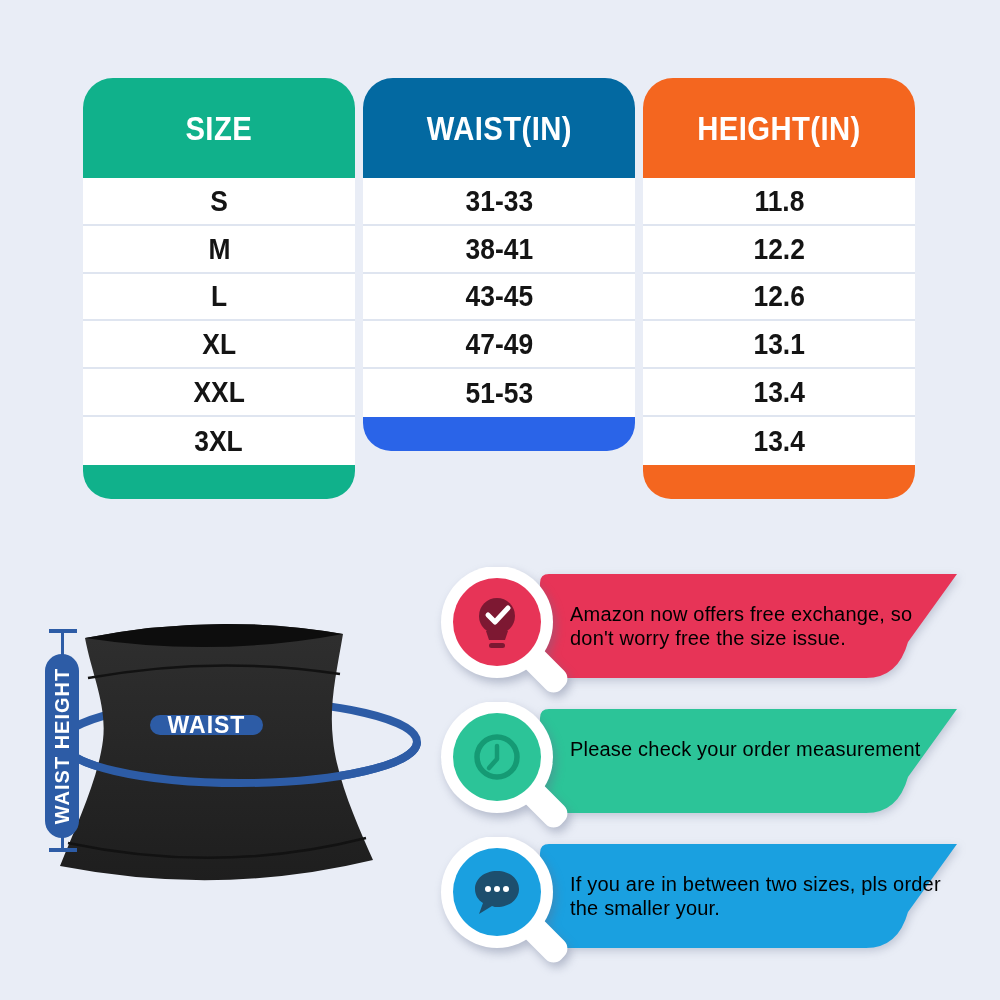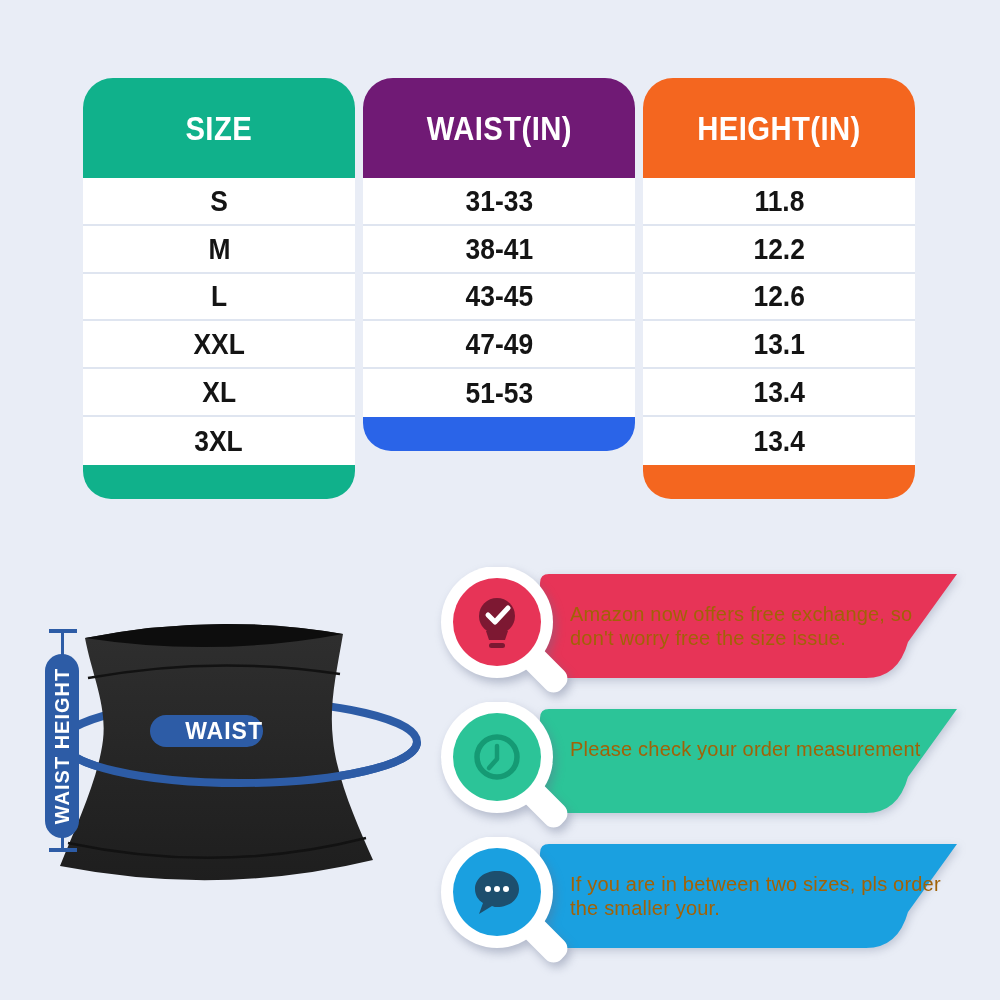--- a/index.html
+++ b/index.html
@@ -37,30 +37,30 @@
   .vpill{
     left:45px;top:654px;width:34px;height:184px;border-radius:17px;
     background:#2d5ca6;
   }
   .vpill span{
     position:absolute;left:50%;top:50%;
     transform:translate(-50%,-50%) rotate(-90deg);
     white-space:nowrap;color:#fff;font-weight:bold;font-size:20px;letter-spacing:1px;
   }
   .waist-pill{
-    left:150px;top:715px;width:113px;height:32px;border-radius:18px;
-    background:#2d5ca6;display:flex;align-items:center;justify-content:flex-end;
+    left:150px;top:715px;width:113px;height:20px;border-radius:18px;
+    background:#2d5ca6;display:flex;align-items:center;justify-content:center;
     color:#fff;font-weight:bold;font-size:23px;letter-spacing:1px;
   }
 
   
   .banner{filter:drop-shadow(2px 3px 4px rgba(100,110,140,.30));}
   .badge{filter:drop-shadow(3px 5px 5px rgba(100,110,140,.40));}
   .banner-text{
-    width:372px;color:#a16207;font-size:20px;line-height:23.5px;letter-spacing:.2px;
+    width:372px;color:#000000;font-size:20px;line-height:23.5px;letter-spacing:.2px;
   }
   .banner-text.bold{font-weight:normal;}
 </style>
 </head>
 <body>
 
 <div id="size-table" class="abs">
     <div class="col">
       <div class="col-header" style="background: rgb(16, 177, 139);">
         <span class="cond">SIZE</span>
@@ -68,32 +68,32 @@
       <div class="cell">
         <span class="cond2">S</span>
       </div>
       <div class="cell">
         <span class="cond2">M</span>
       </div>
       <div class="cell">
         <span class="cond2">L</span>
       </div>
       <div class="cell">
+        <span class="cond2">XL</span>
+      </div>
+      <div class="cell">
         <span class="cond2">XXL</span>
-      </div>
-      <div class="cell">
-        <span class="cond2">XL</span>
       </div>
       <div class="cell last">
         <span class="cond2">3XL</span>
       </div>
       <div class="col-footer" style="background: rgb(16, 177, 139);"></div>
     </div>
     <div class="col">
-      <div class="col-header" style="background: #701a75;">
+      <div class="col-header" style="background: #0369a1;">
         <span class="cond">WAIST(IN)</span>
       </div>
       <div class="cell">
         <span class="cond2">31-33</span>
       </div>
       <div class="cell">
         <span class="cond2">38-41</span>
       </div>
       <div class="cell">
         <span class="cond2">43-45</span>

